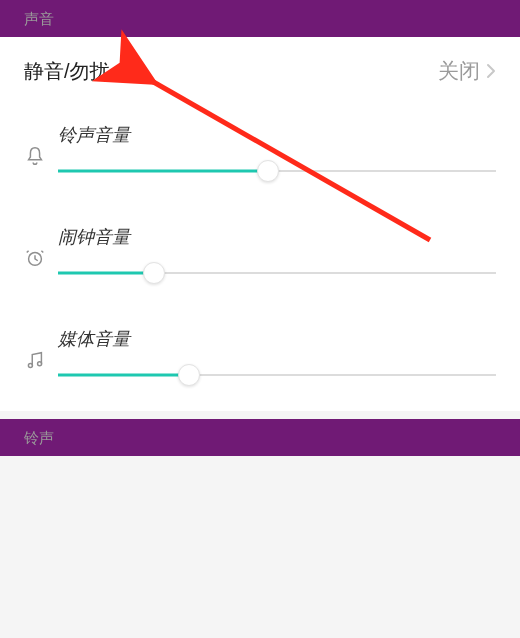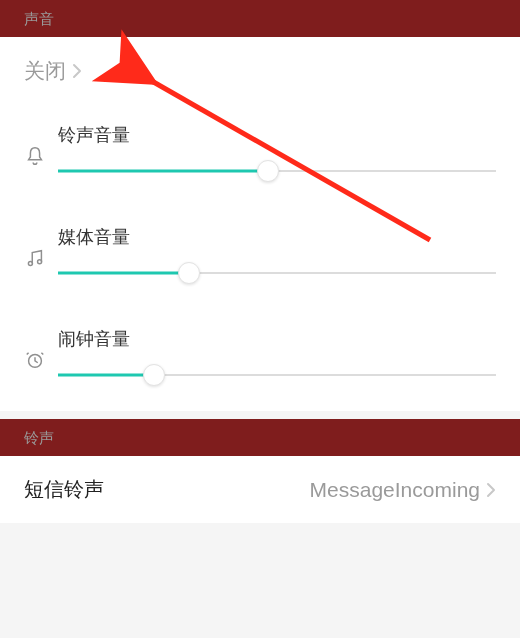--- a/index.html
+++ b/index.html
@@ -7,21 +7,21 @@
   body {
     font-family: -apple-system, "Helvetica Neue", Arial, "PingFang SC", "Microsoft YaHei", sans-serif;
     background: #f5f5f5;
     color: #333;
     position: relative;
   }
   .section-header {
     font-size: 15px;
     color: #9a9a9a;
     padding: 10px 24px 8px 24px;
-    background: #7f1d1d;
+    background: #701a75;
   }
   .card {
     background: #ffffff;
   }
   .row {
     display: flex;
     align-items: center;
     padding: 20px 24px;
     min-height: 60px;
   }
@@ -54,20 +54,21 @@
     padding-top: 22px;
     color: #8f8f8f;
   }
   .volume-block .slider-col {
     flex: 1;
   }
   .volume-block .slider-label {
     font-size: 18px;
     color: #333;
     margin-bottom: 14px;
+    font-style: italic;
   }
   .slider {
     position: relative;
     height: 20px;
     cursor: pointer;
   }
   .slider-track-bg {
     position: absolute;
     top: 50%;
     left: 0; right: 0;
@@ -109,20 +110,21 @@
 </head>
 <body>
 
 <div class="section-header">
   <span>声音</span>
 </div>
 
 <div class="card">
 
   <div class="row">
+    <span class="title">静音/勿扰</span>
     <span class="value">关闭</span>
     <span class="chevron">
       <svg width="10" height="16" viewBox="0 0 10 16">
           <path d="M2 2 L8 8 L2 14" stroke="#c8c8c8" stroke-width="2" fill="none" stroke-linecap="round" stroke-linejoin="round"></path>
         </svg>
     </span>
   </div>
 
   <div class="volume-block">
     <div class="icon-col">
@@ -130,38 +132,20 @@
         <path d="M12 3 C9 3 7 5.5 7 9 L7 13 L5 16 L19 16 L17 13 L17 9 C17 5.5 15 3 12 3 Z"></path>
         <path d="M10 19 A2 2 0 0 0 14 19"></path>
       </svg>
     </div>
     <div class="slider-col">
       <div class="slider-label">铃声音量</div>
       <div class="slider">
         <div class="slider-track-bg"></div>
         <div class="slider-track-fill" style="width: 48%;"></div>
         <div class="slider-thumb" style="left: 48%;"></div>
-      </div>
-    </div>
-  </div>
-
-  <div class="volume-block">
-    <div class="icon-col">
-      <svg width="22" height="22" viewBox="0 0 24 24" fill="none" stroke="#8f8f8f" stroke-width="1.6">
-        <path d="M9 18 L9 6 L19 4 L19 16"></path>
-        <circle cx="7" cy="18" r="2.2"></circle>
-        <circle cx="17" cy="16" r="2.2"></circle>
-      </svg>
-    </div>
-    <div class="slider-col">
-      <div class="slider-label">媒体音量</div>
-      <div class="slider">
-        <div class="slider-track-bg"></div>
-        <div class="slider-track-fill" style="width: 30%;"></div>
-        <div class="slider-thumb" style="left: 30%;"></div>
       </div>
     </div>
   </div>
 
   <div class="volume-block">
     <div class="icon-col">
       <svg width="22" height="22" viewBox="0 0 24 24" fill="none" stroke="#8f8f8f" stroke-width="1.6">
         <circle cx="12" cy="13" r="7"></circle>
         <path d="M12 9 L12 13 L15 15"></path>
         <path d="M5 4 L3 6"></path>
@@ -171,40 +155,49 @@
     <div class="slider-col">
       <div class="slider-label">闹钟音量</div>
       <div class="slider">
         <div class="slider-track-bg"></div>
         <div class="slider-track-fill" style="width: 22%;"></div>
         <div class="slider-thumb" style="left: 22%;"></div>
       </div>
     </div>
   </div>
 
+  <div class="volume-block">
+    <div class="icon-col">
+      <svg width="22" height="22" viewBox="0 0 24 24" fill="none" stroke="#8f8f8f" stroke-width="1.6">
+        <path d="M9 18 L9 6 L19 4 L19 16"></path>
+        <circle cx="7" cy="18" r="2.2"></circle>
+        <circle cx="17" cy="16" r="2.2"></circle>
+      </svg>
+    </div>
+    <div class="slider-col">
+      <div class="slider-label">媒体音量</div>
+      <div class="slider">
+        <div class="slider-track-bg"></div>
+        <div class="slider-track-fill" style="width: 30%;"></div>
+        <div class="slider-thumb" style="left: 30%;"></div>
+      </div>
+    </div>
+  </div>
+
 </div>
 
 <div class="thin-gap"></div>
 
 <div class="section-header">
   <span>铃声</span>
 </div>
 
 <div class="card">
 
 
-  <div class="row">
-    <span class="title">短信铃声</span>
-    <span class="value">MessageIncoming</span>
-    <span class="chevron">
-      <svg width="10" height="16" viewBox="0 0 10 16">
-          <path d="M2 2 L8 8 L2 14" stroke="#c8c8c8" stroke-width="2" fill="none" stroke-linecap="round" stroke-linejoin="round"></path>
-        </svg>
-    </span>
-  </div>
 
 </div>
 
 <svg class="arrow-overlay" width="520" height="638">
   <defs>
     <marker id="ahead" markerWidth="14" markerHeight="12" refX="2" refY="6" orient="auto">
       <path d="M12 0 L0 6 L12 12 L9 6 Z" fill="#ff2a1a"></path>
     </marker>
   </defs>
   <line x1="430" y1="240" x2="150" y2="80" stroke="#ff2a1a" stroke-width="5" marker-end="url(#ahead)"></line>

